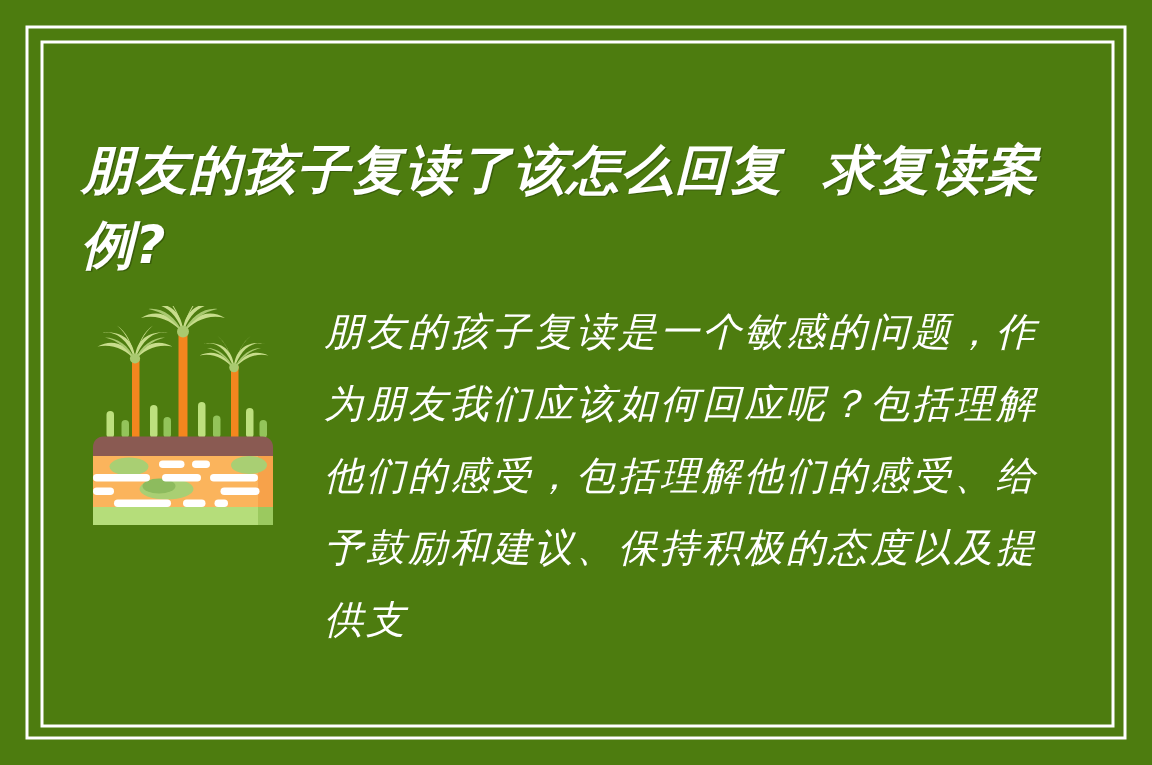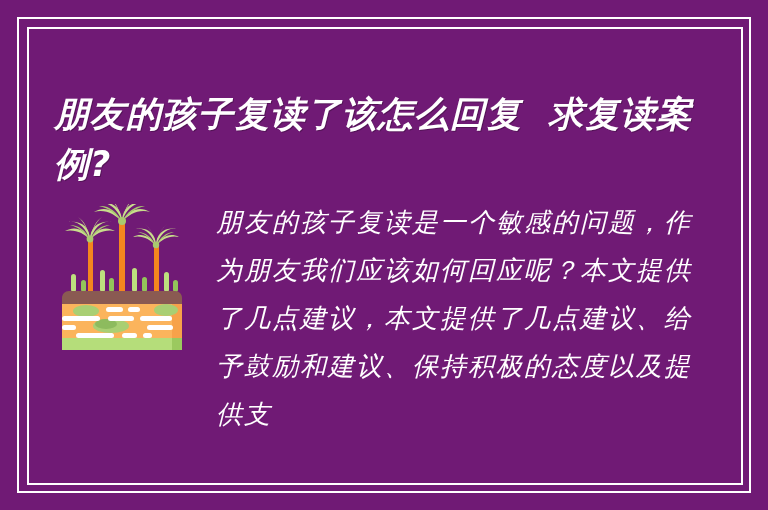--- a/index.html
+++ b/index.html
@@ -10,21 +10,21 @@
     width: 768px;
     height: 510px;
     overflow: hidden;
     font-family: "Liberation Sans", sans-serif;
   }
 
   #poster {
     position: relative;
     width: 768px;
     height: 510px;
-    background: #701a75;
+    background: #4d7c0f;
     box-sizing: border-box;
   }
 
   
   #frame-outer {
     position: absolute;
     left: 17px;
     top: 17px;
     width: 734px;
     height: 476px;
@@ -196,16 +196,16 @@
             <rect x="68" y="129" width="15" height="5" rx="2.5"></rect>
             <rect x="89" y="129" width="9" height="5" rx="2.5"></rect>
           </g>
 
           <rect x="8" y="134" width="120" height="12" fill="#b5dd7a"></rect>
           <rect x="118" y="134" width="10" height="12" fill="#9bc95f"></rect>
         </g>
       </svg>
     </div>
 
-    <div id="body-text">朋友的孩子复读是一个敏感的问题，作为朋友我们应该如何回应呢？本文提供了几点建议，本文提供了几点建议、给予鼓励和建议、保持积极的态度以及提供支</div>
+    <div id="body-text">朋友的孩子复读是一个敏感的问题，作为朋友我们应该如何回应呢？包括理解他们的感受，包括理解他们的感受、给予鼓励和建议、保持积极的态度以及提供支</div>
 
   </div>
 </div>
 
 </body></html>

